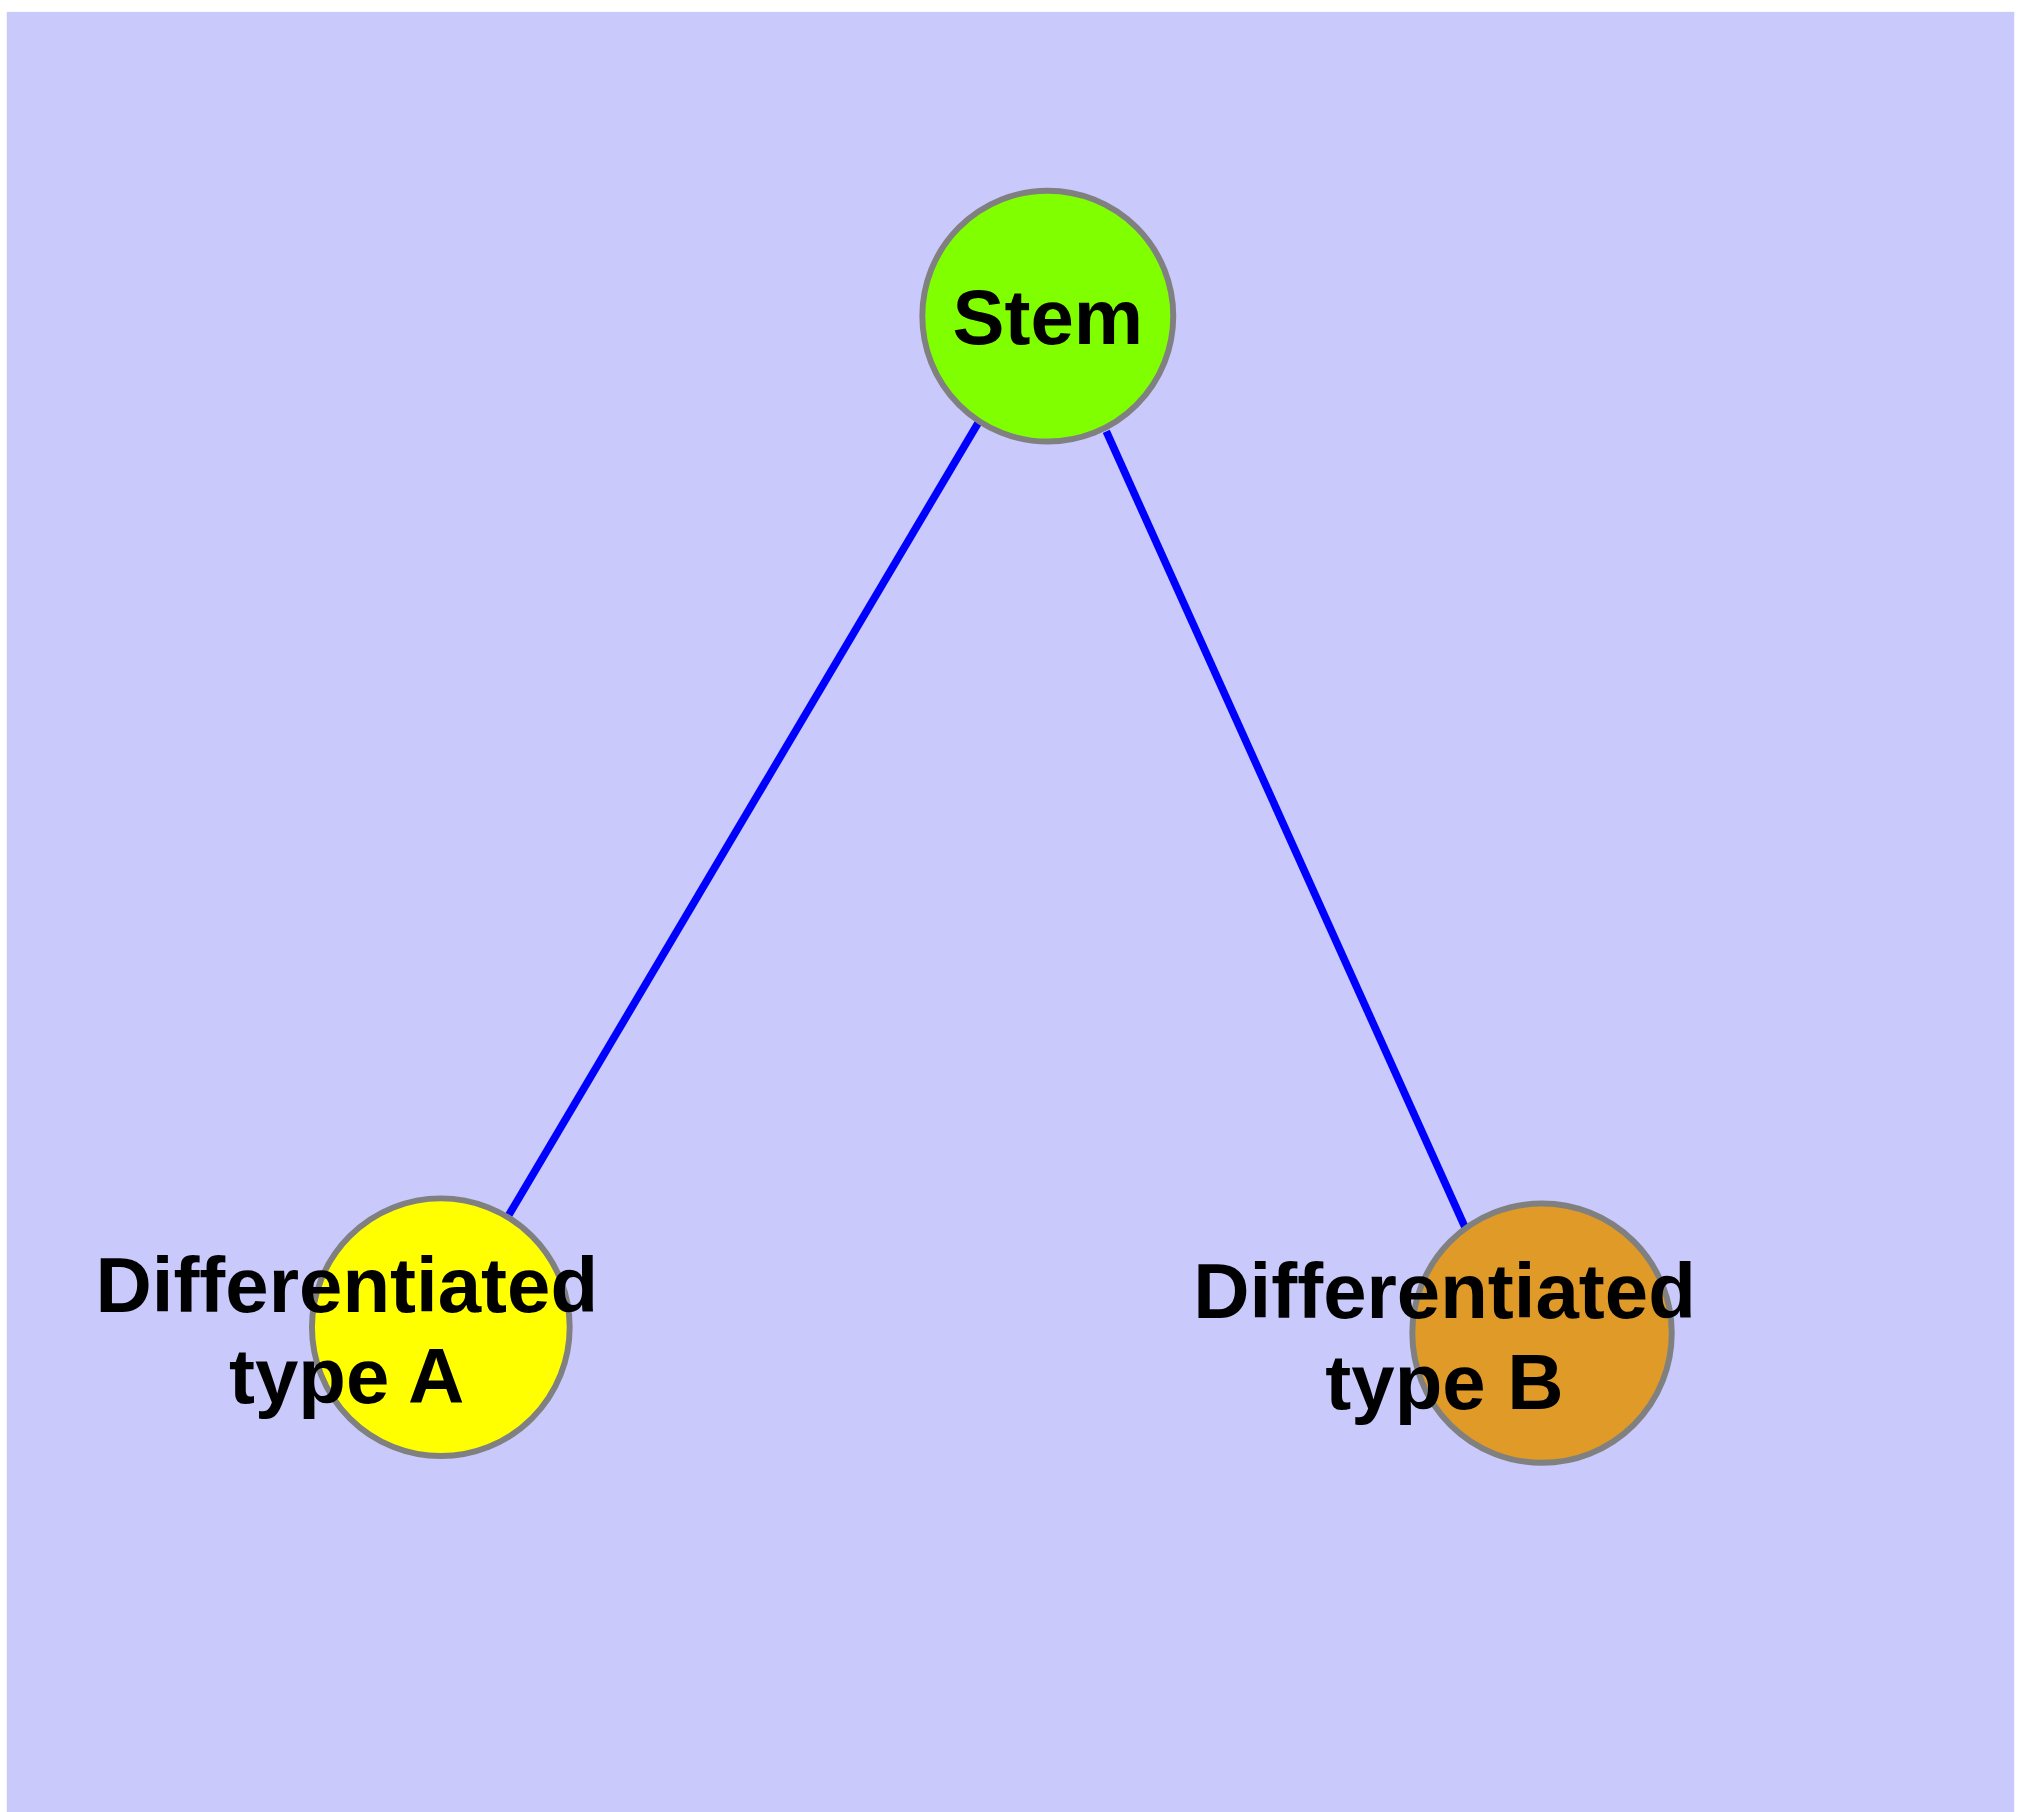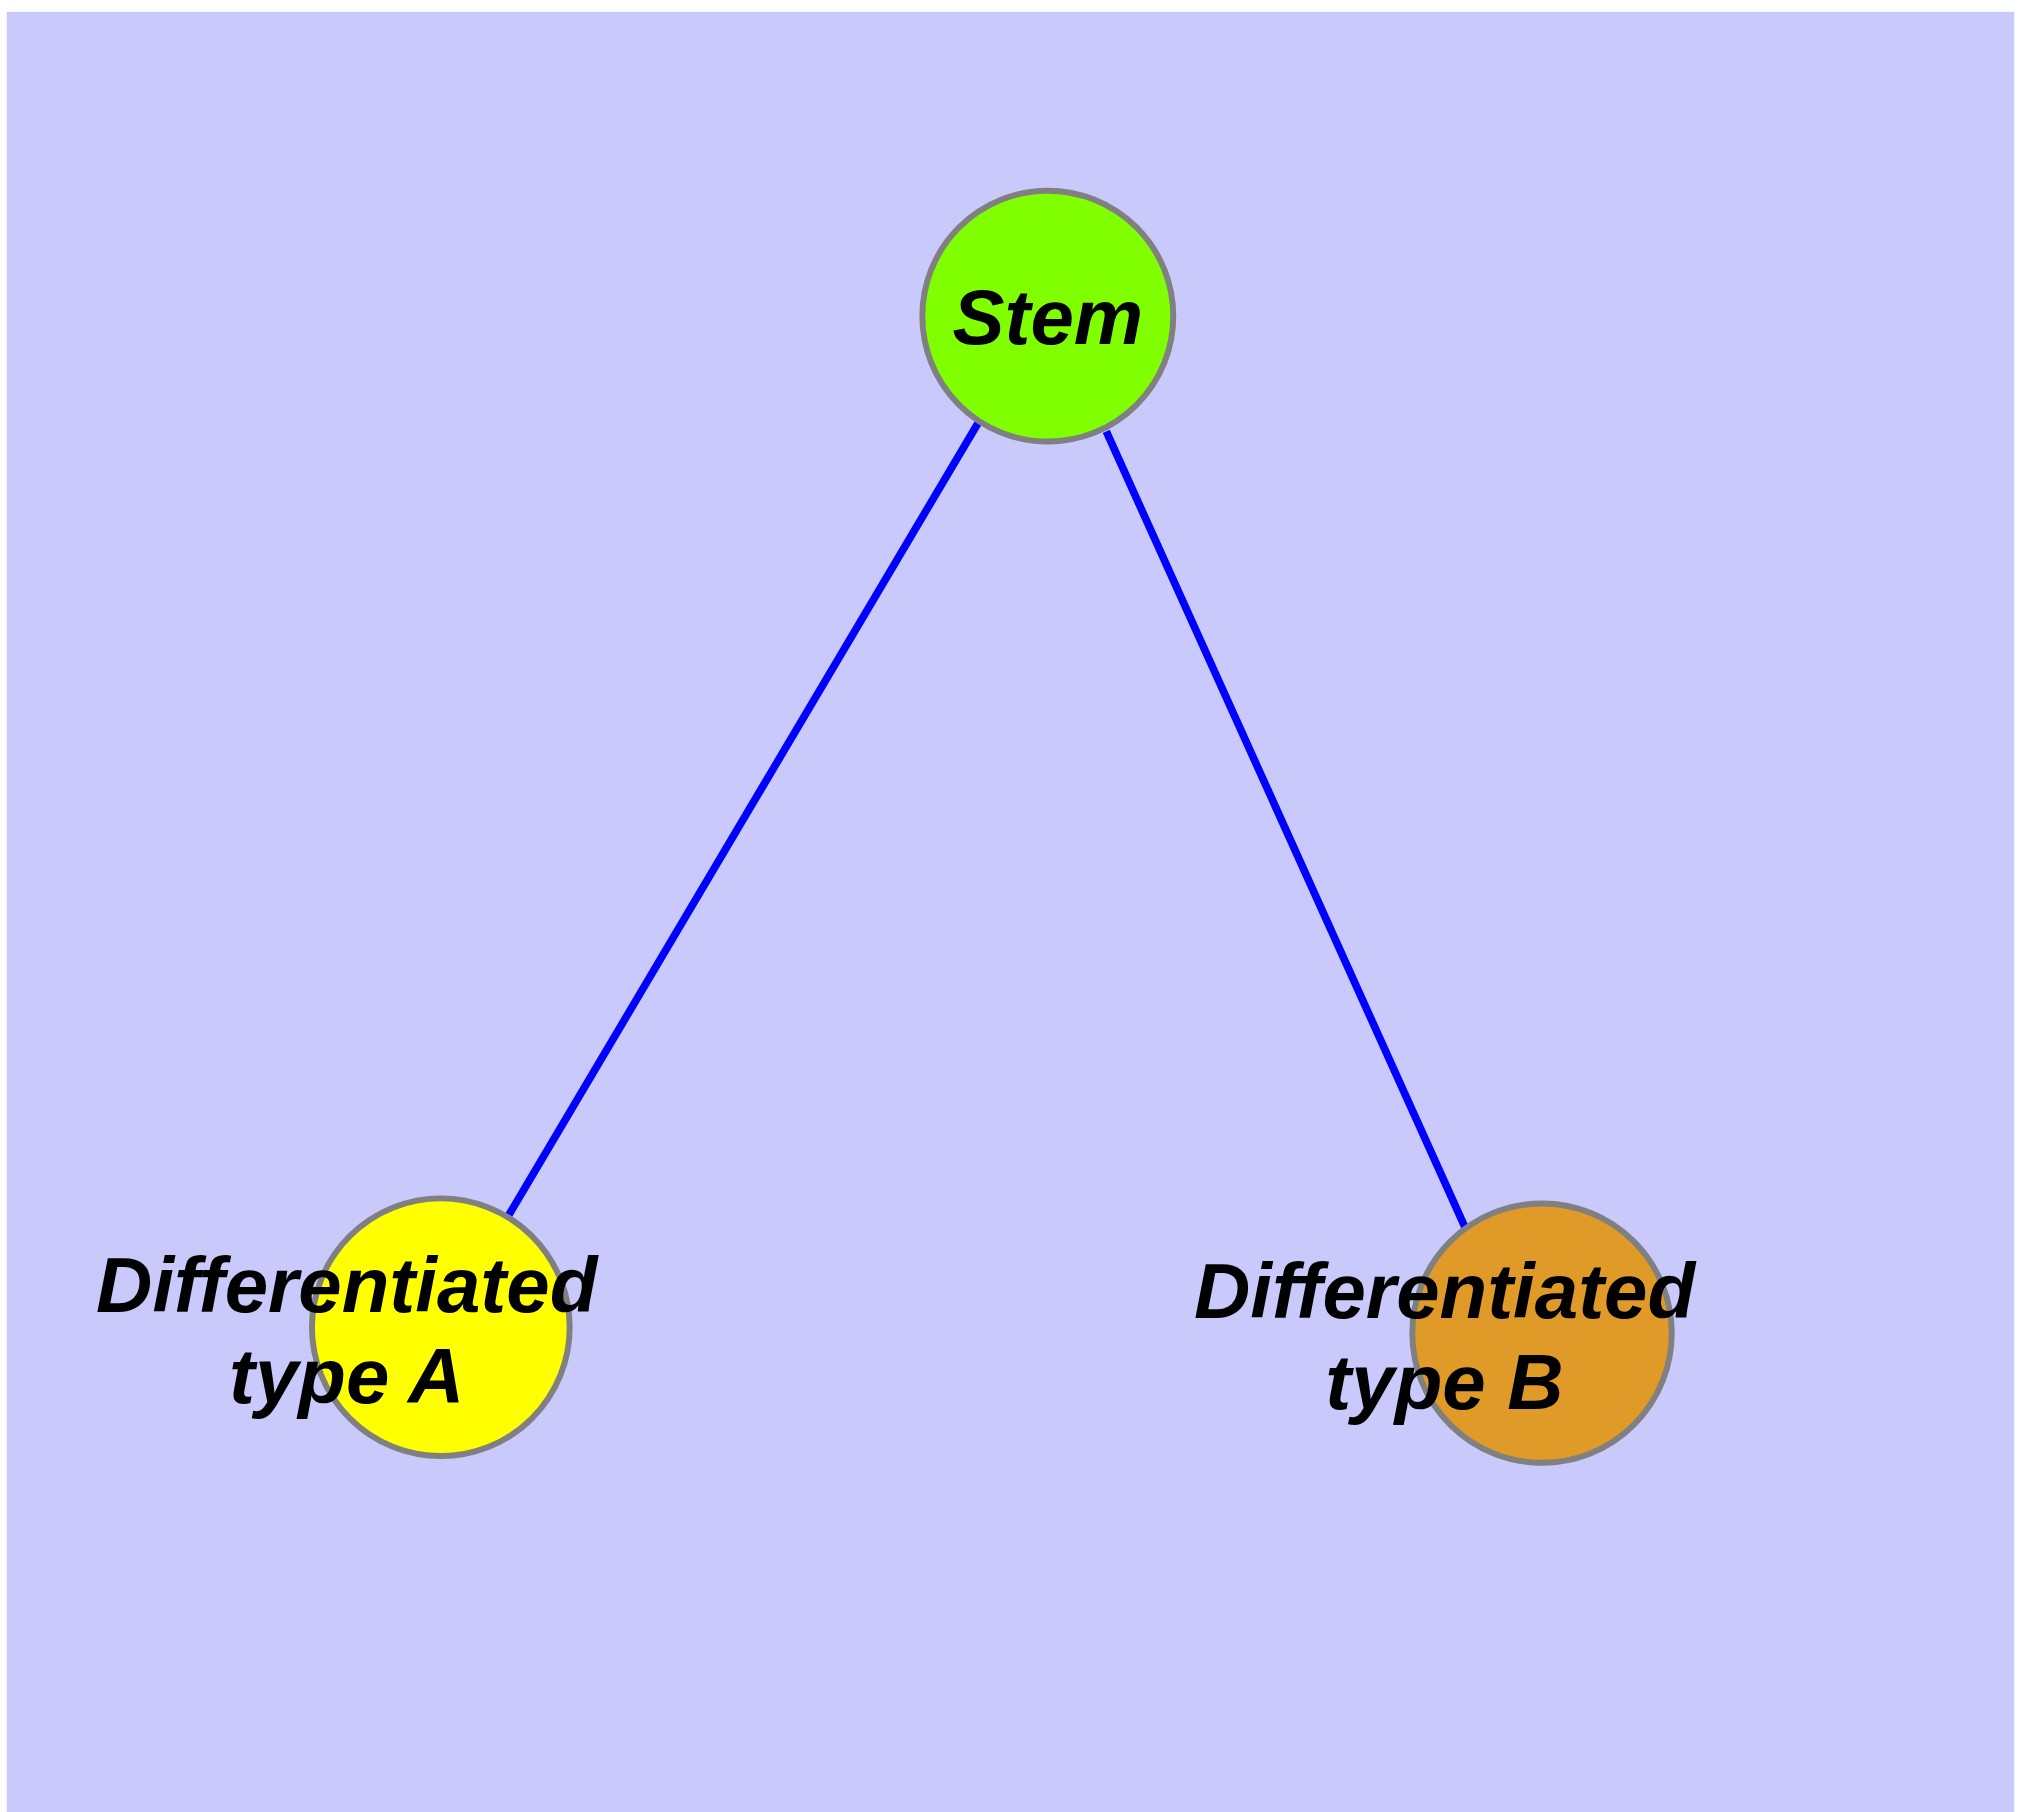--- a/index.html
+++ b/index.html
@@ -27,21 +27,21 @@
     font-family: "Liberation Sans", sans-serif;
     font-weight: bold;
     fill: #000000;
     text-anchor: middle;
     dominant-baseline: alphabetic;
   }
 </style>
 </head>
 <body>
 
-<div id="canvas" style="width: 2021px; height: 1812px; font-style: italic;">
+<div id="canvas" style="width: 2021px; height: 1812px;">
   <svg id="graph-svg" viewBox="0 0 2384 2138" preserveAspectRatio="none" xmlns="http://www.w3.org/2000/svg">
     <rect id="bg-rect" x="8" y="14" width="2368" height="2124" fill="#c9c9fb"></rect>
     <g id="edge-layer">
         <line x1="1155" y1="497" x2="600" y2="1434" stroke="#0000ff" stroke-width="9" stroke-linecap="butt"></line>
         <line x1="1305" y1="509" x2="1729" y2="1450" stroke="#0000ff" stroke-width="9" stroke-linecap="butt"></line>
       </g>
     <g id="node-layer">
         <g>
           <circle cx="1236" cy="373" r="148" fill="#80ff00" stroke="#808080" stroke-width="7"></circle>
           <text class="node-label" x="1236" y="406" font-size="92" font-weight="bold" fill="#000000"><tspan x="1236">Stem</tspan></text>

